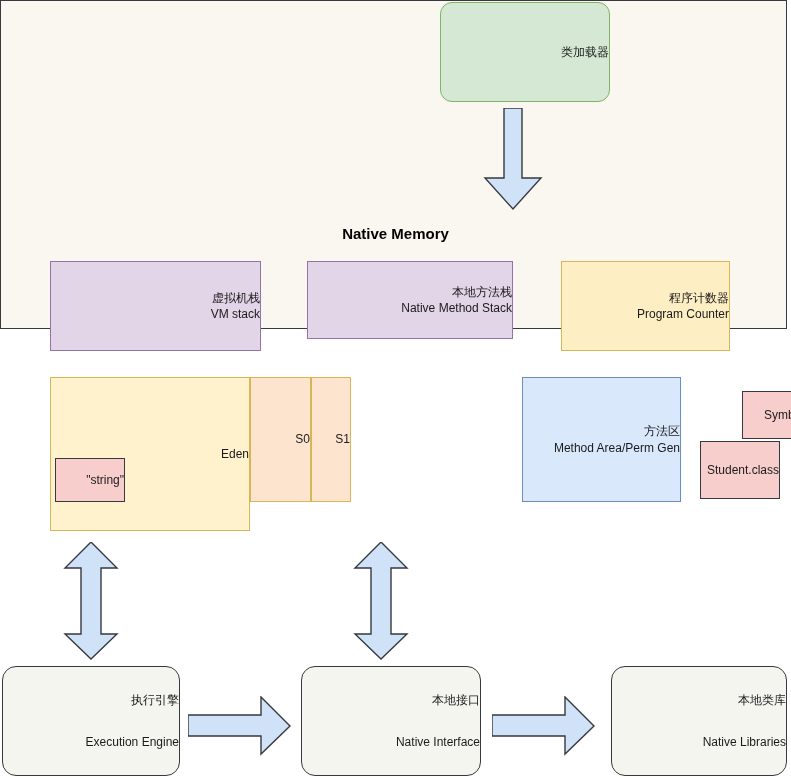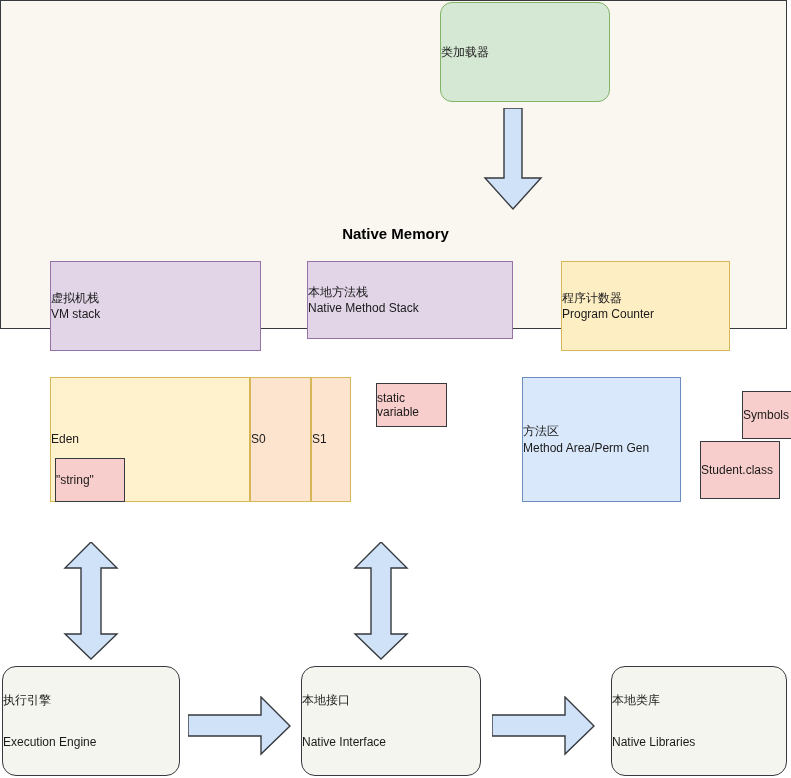--- a/index.html
+++ b/index.html
@@ -16,25 +16,26 @@
     width: 791px;
     height: 778px;
     background: #ffffff;
     overflow: hidden;
   }
   .box {
     position: absolute;
     box-sizing: border-box;
     display: flex;
     flex-direction: column;
-    align-items: flex-start;
+    align-items: flex-end;
     justify-content: center;
     text-align: center;
     line-height: 1.35;
     color: #1a1a1a;
+    padding-left: 16px;
   }
   .lbl-zh { display: block; }
   .lbl-en { display: block; }
 
   
   #classloader {
     left: 440px; top: 2px; width: 170px; height: 100px;
     background: #d5e8d4;
     border: 1px solid #82b366;
     border-radius: 12px;
@@ -66,21 +67,21 @@
   #native-method-stack { left: 307px; top: 261px; width: 206px; height: 78px; }
   #program-counter {
     left: 561px; top: 261px; width: 169px; height: 90px;
     background: #ffe6cc; background: #fdeec4;
     border: 1px solid #d6b656;
     font-size: 12px;
   }
 
   
   #eden {
-    left: 50px; top: 377px; width: 200px; height: 125px;
+    left: 50px; top: 377px; width: 200px; height: 154px;
     background: #fff2cc;
     border: 1px solid #d6b656;
     font-size: 12px;
     justify-content: center;
   }
   #s0 {
     left: 250px; top: 377px; width: 61px; height: 125px;
     background: #fce4ce;
     border: 1px solid #d6b656;
     font-size: 12px;
@@ -186,24 +187,20 @@
 
   <div class="box" id="method-area">
     <span class="lbl-zh">方法区</span>
     <span class="lbl-en">Method Area/Perm Gen</span>
   </div>
 
   <div class="box pinkbox" id="string-obj">
     <span>"string"</span>
   </div>
 
-  <div class="box pinkbox" id="static-var">
-    <span>static</span>
-    <span>variable</span>
-  </div>
 
   <div class="box pinkbox" id="symbols">
     <span>Symbols</span>
   </div>
 
   <div class="box pinkbox" id="student-class">
     <span>Student.class</span>
   </div>
 
   <div class="arrow" id="arrow-heap-eng">

